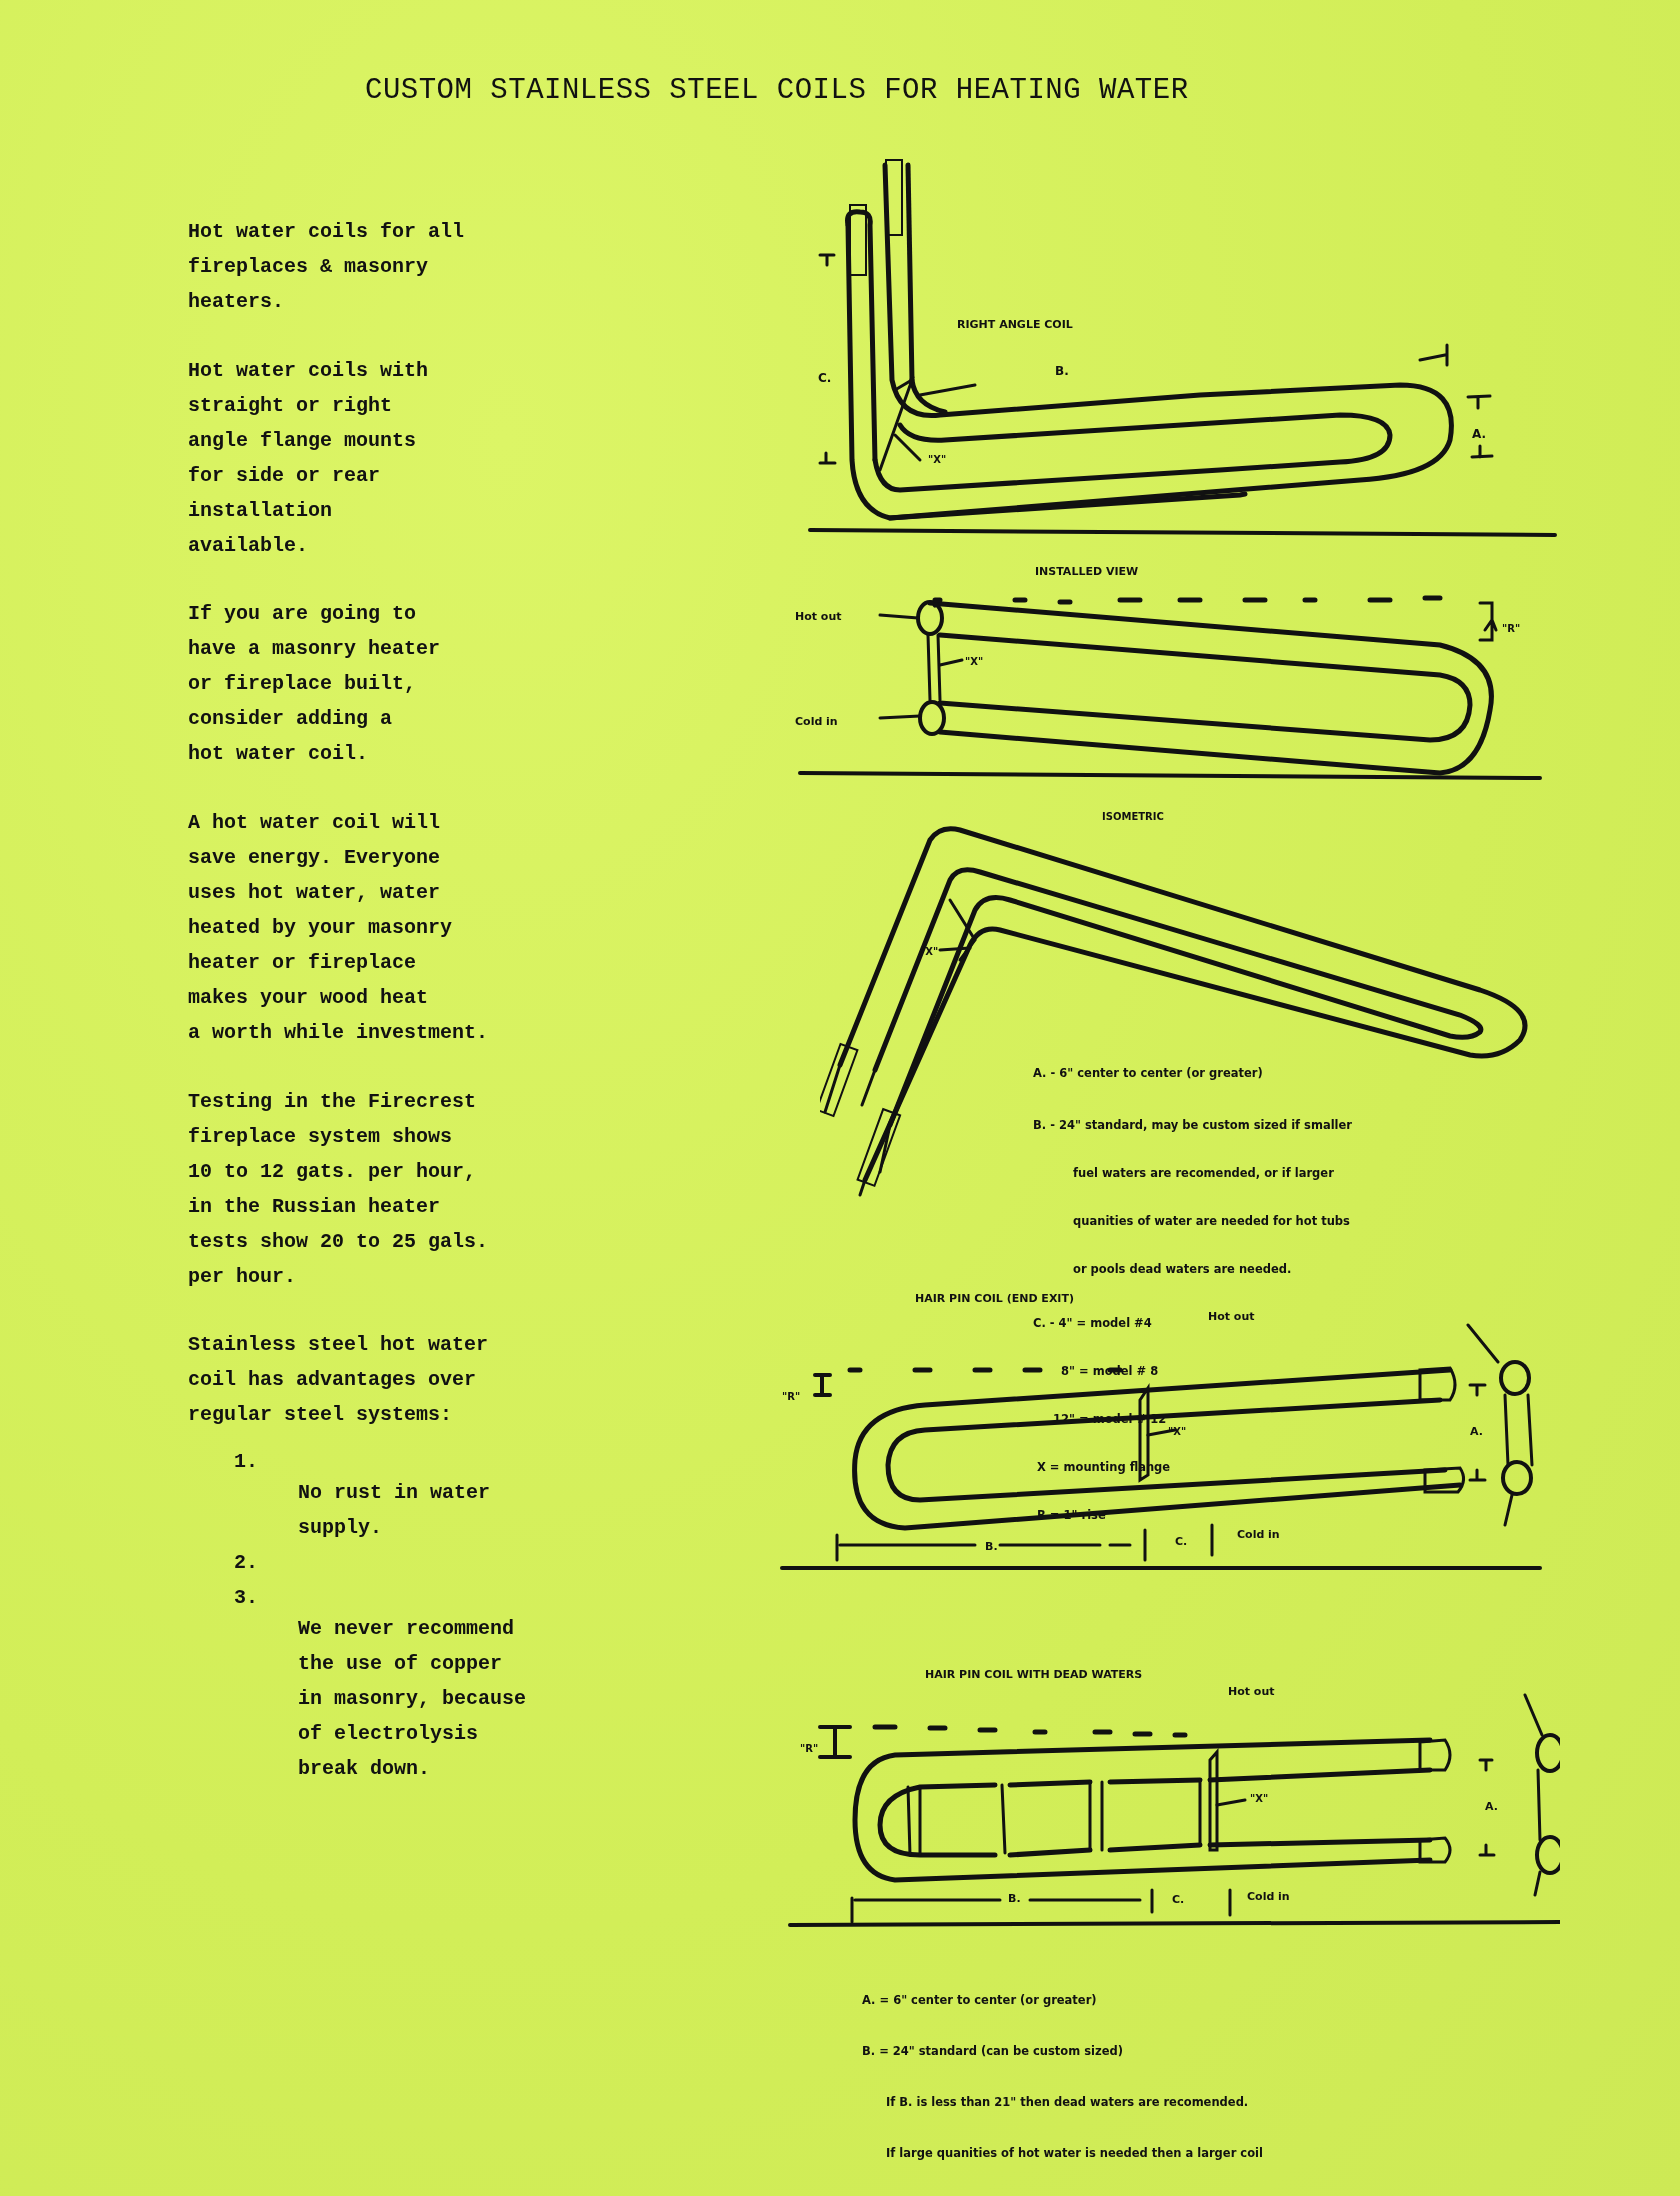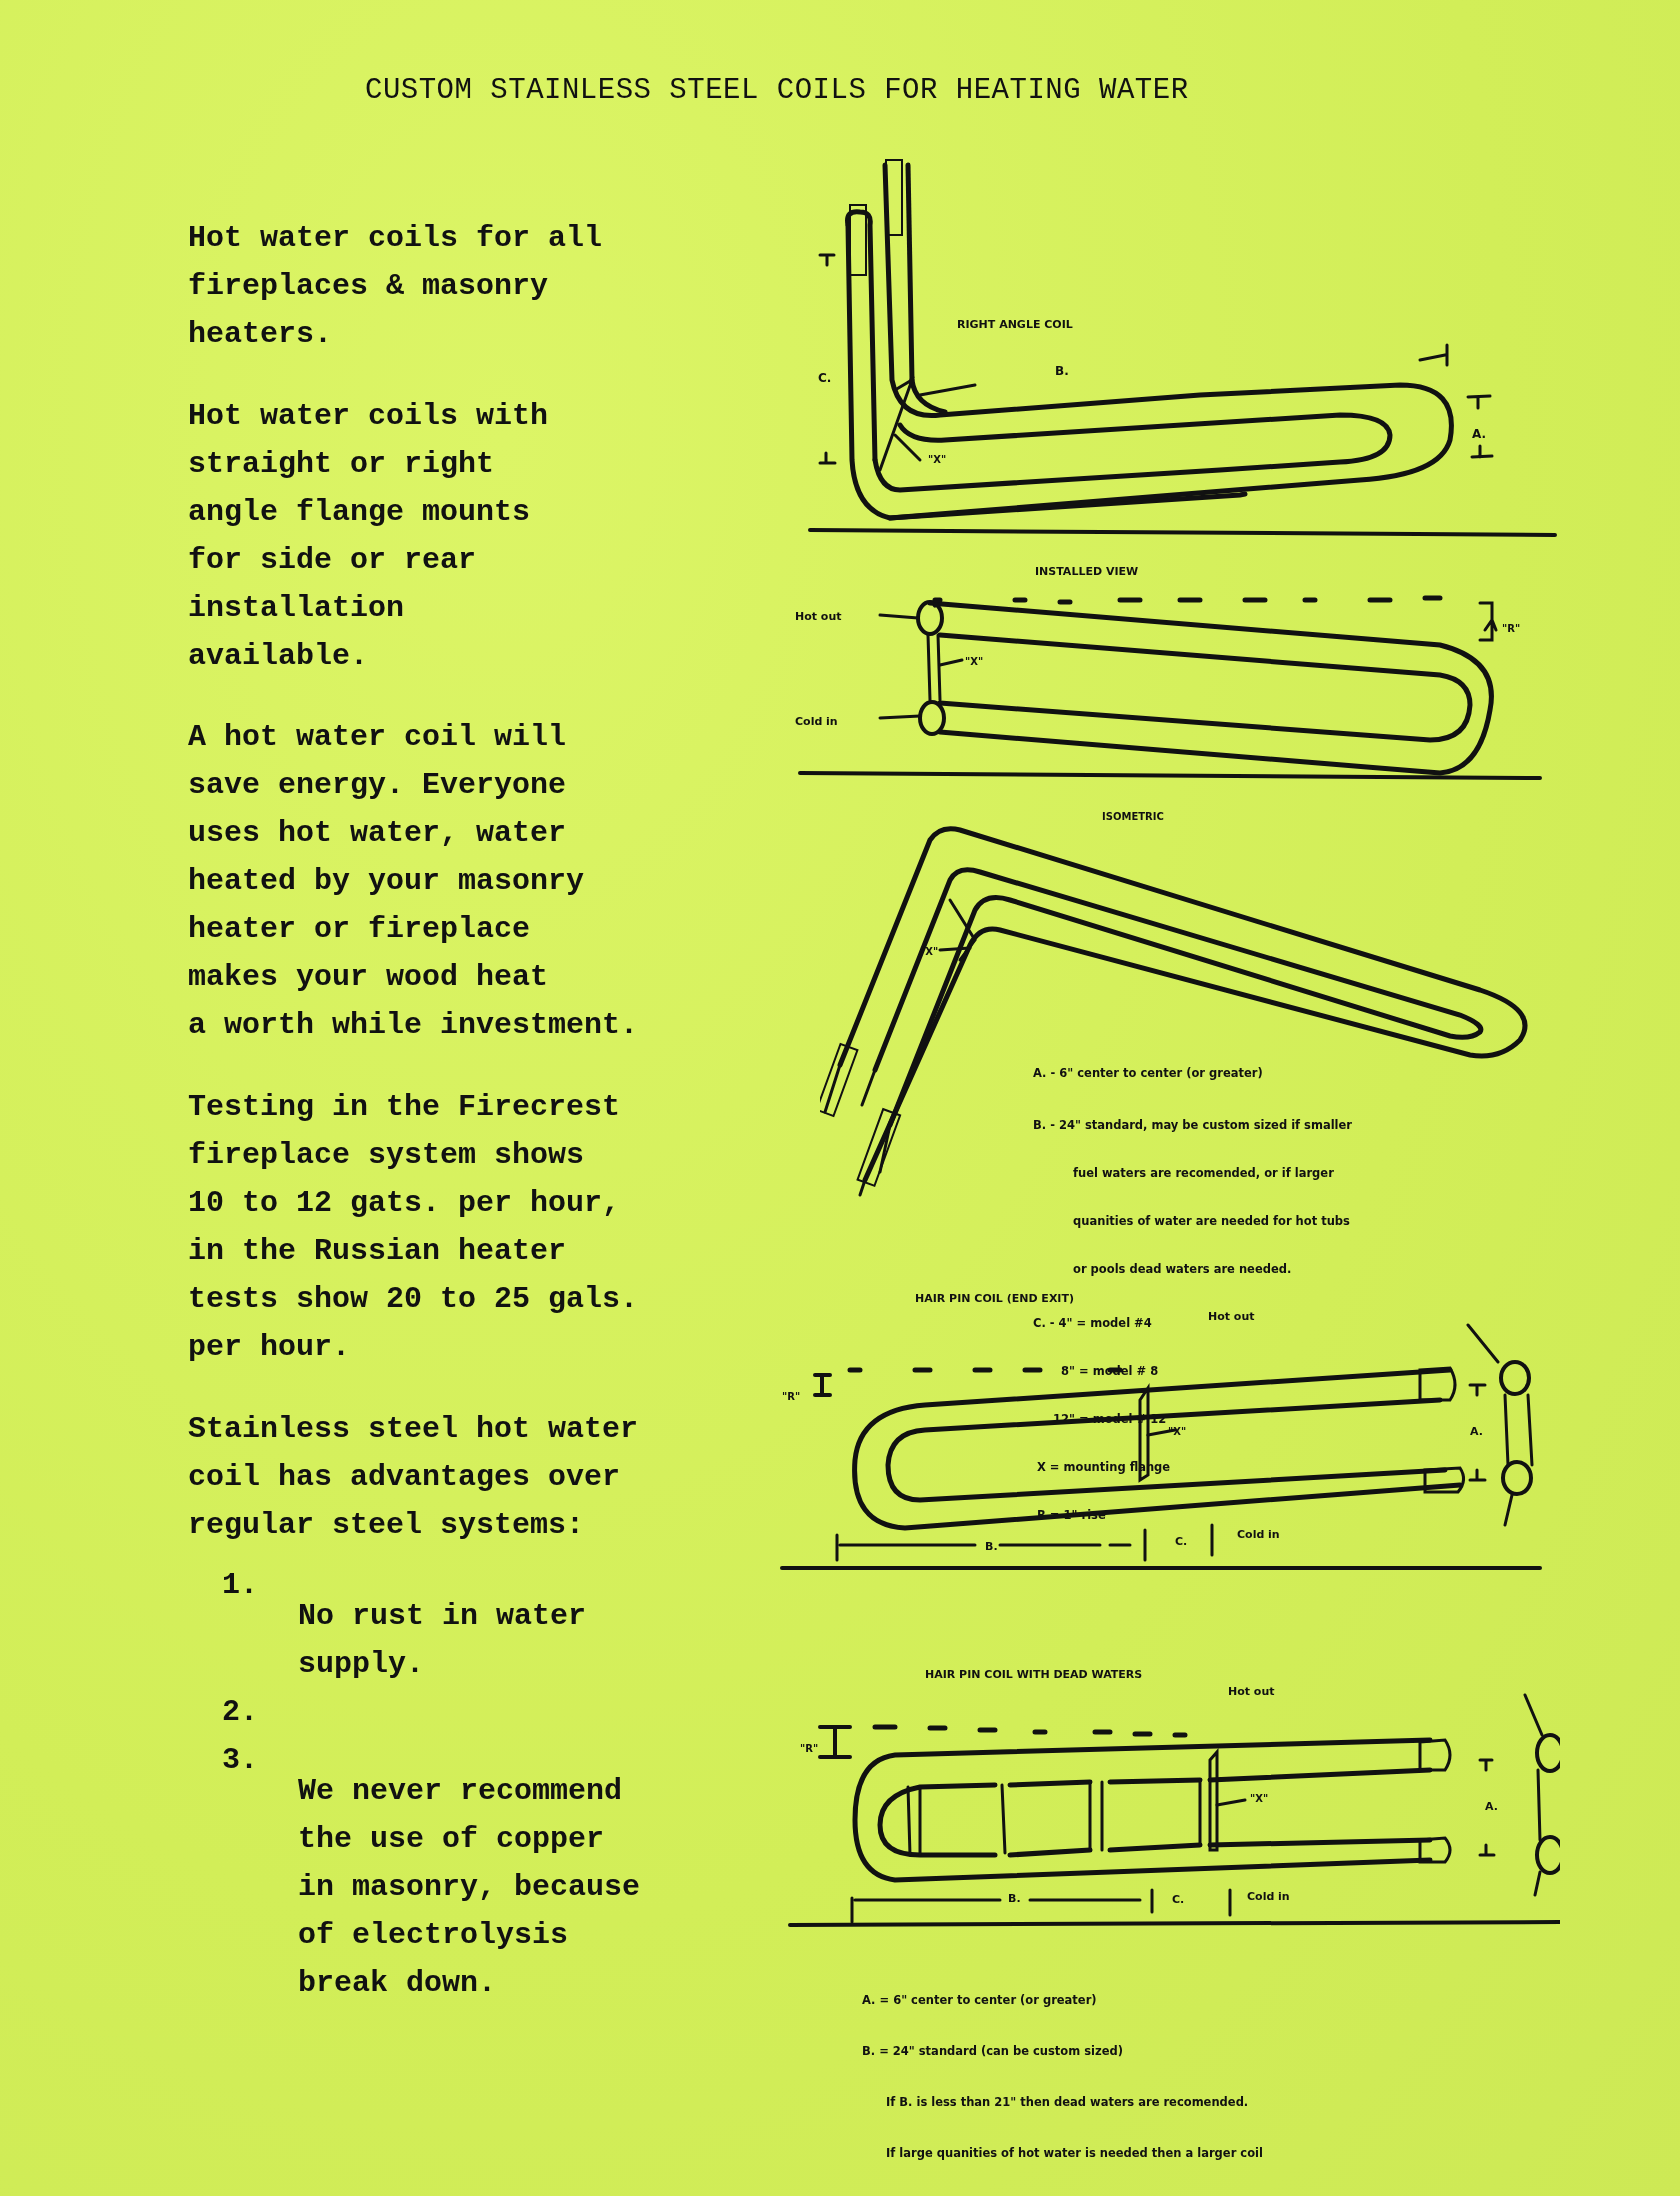--- a/index.html
+++ b/index.html
@@ -13,21 +13,21 @@
   }
   .title {
     position:absolute; left:365px; top:74px;
     font-family:"Liberation Mono", monospace;
     font-size:29px; font-weight:normal; letter-spacing:0.5px;
     white-space:nowrap;
   }
   .left-col {
     position:absolute; left:188px; top:214px; width:560px;
     font-family:"Liberation Mono", monospace;
-    font-size:30px; line-height:48px;
+    font-size:20px; line-height:35px;
     font-weight:bold;
   }
   .para { margin:0 0 33.7px 0; white-space:pre-line; }
   .para.lead { font-weight:900; }
   .list { margin:0; padding:0; list-style:none; }
   .list li { display:flex; }
   .list .num { width:110px; flex:none; text-align:right; padding-right:40px; box-sizing:border-box; }
   .list .txt { white-space:pre-line;margin-top:31px; }
   .fig { position:absolute; }
   svg text { font-family:"DejaVu Sans", sans-serif; font-weight:bold; fill:#111; }
@@ -44,20 +44,25 @@
 <div class="left-col">
   <p class="para lead">Hot water coils for all
 fireplaces &amp; masonry
 heaters.</p>
   <p class="para">Hot water coils with
 straight or right
 angle flange mounts
 for side or rear
 installation
 available.</p>
+  <p class="para">If you are going to
+have a masonry heater
+or fireplace built,
+consider adding a
+hot water coil.</p>
   <p class="para">A hot water coil will
 save energy.  Everyone
 uses hot water, water
 heated by your masonry
 heater or fireplace
 makes your wood heat
 a worth while investment.</p>
   <p class="para">Testing in the Firecrest
 fireplace system shows
 10 to 12 gats. per hour,

